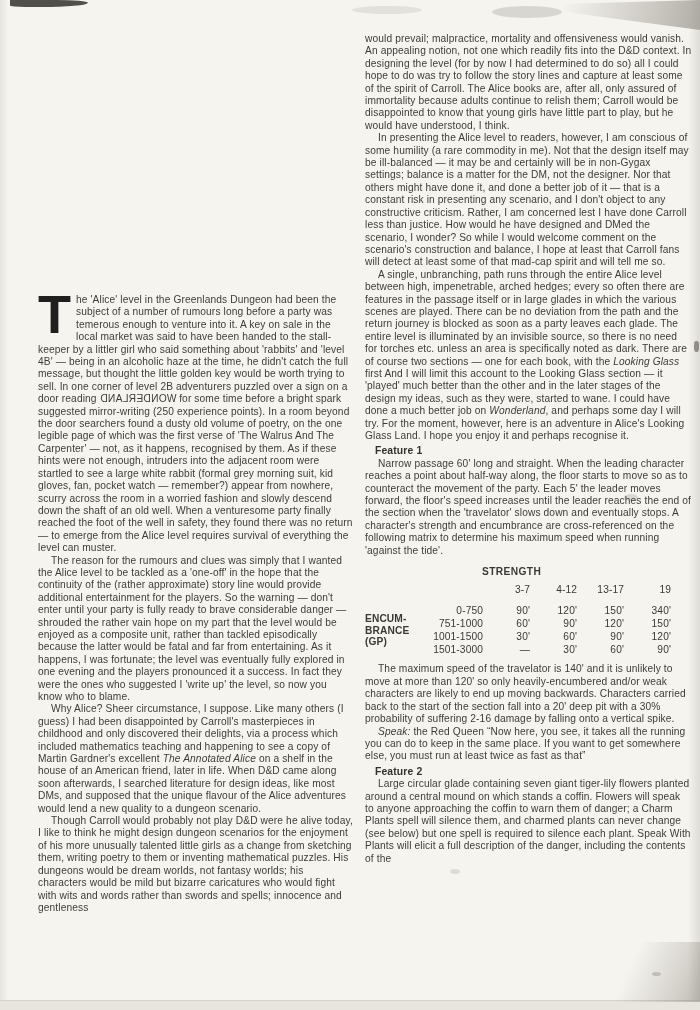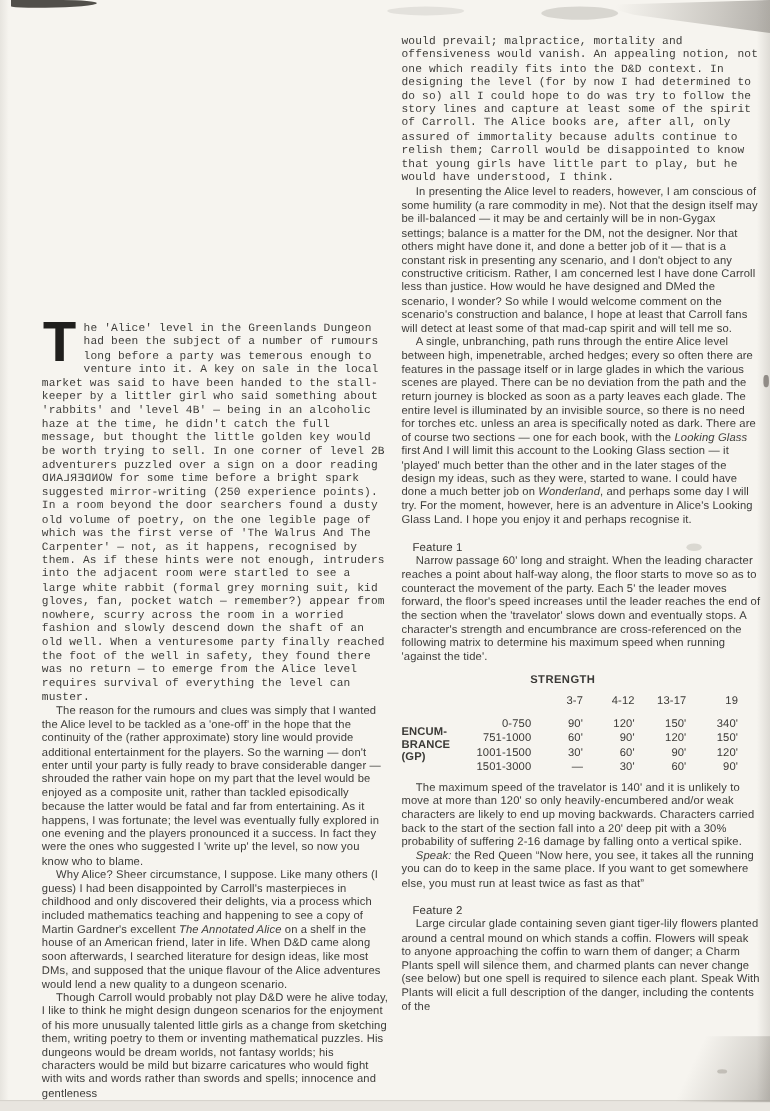--- a/index.html
+++ b/index.html
@@ -30,24 +30,24 @@
   #bottom-right-curl { right:0; bottom:8px; width:130px; height:60px;
     background:linear-gradient(115deg, rgba(0,0,0,0) 45%, rgba(125,120,112,.28) 82%, rgba(110,105,98,.4)); }
   #speck-bottom { left:652px; top:972px; width:9px; height:4px; background:#b9b5ae; border-radius:50%; opacity:.8; }
 
   
   .col { position:absolute; font-size:10.2px; line-height:12.4px; letter-spacing:.12px; text-align:left; }
   #left-col  { left:38px;  top:294px; width:315px; }
   #right-col { left:365px; top:33px;  width:327px; }
 
   .col p { margin:0; text-indent:13px; }
-  .col p.no-indent { text-indent:0;font-family:Liberation Mono, monospace; }
+  .col p.no-indent { text-indent:0; }
   .col em { }
 
-  .feature-heading { font-weight:normal; font-size:10.4px; color:#33312e; margin:13px 0 0 0;padding-left:10px; }
+  .feature-heading { font-weight:bold; font-size:10.4px; color:#33312e; margin:3px 0 0 0;padding-left:10px; }
 
   .dropcap {
     float:left; font-weight:bold; color:#201f1d;
     font-size:54px; line-height:37px; height:37px; width:33px;
     margin:2px 5px 0 0; overflow:visible;
   }
   .mirror { display:inline-block; transform:scaleX(-1); letter-spacing:.3px; }
 
   
   .enc-table { margin:9px 0 7px 0; color:#3a3936; }

